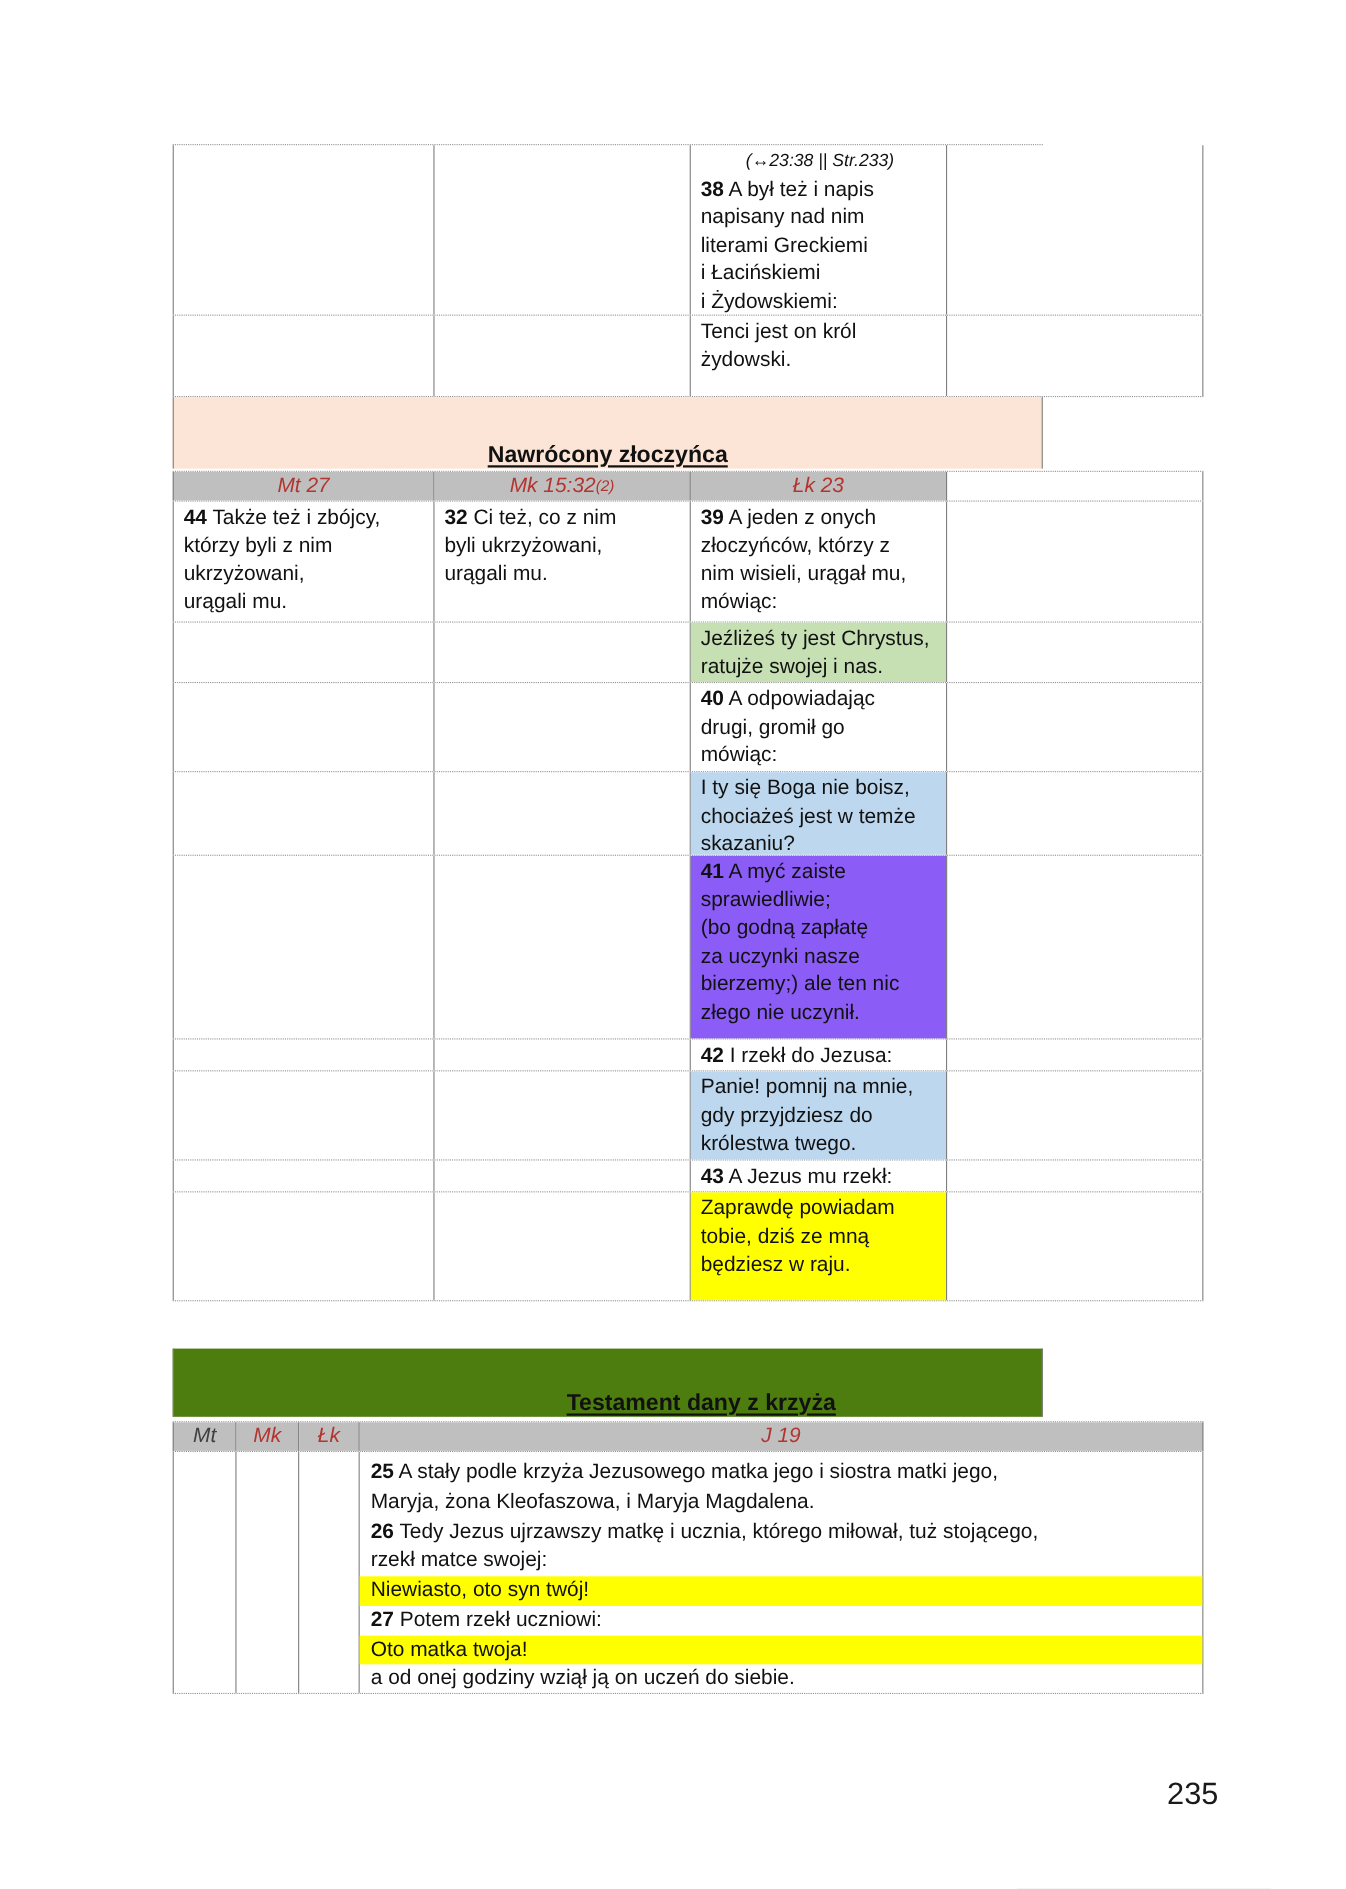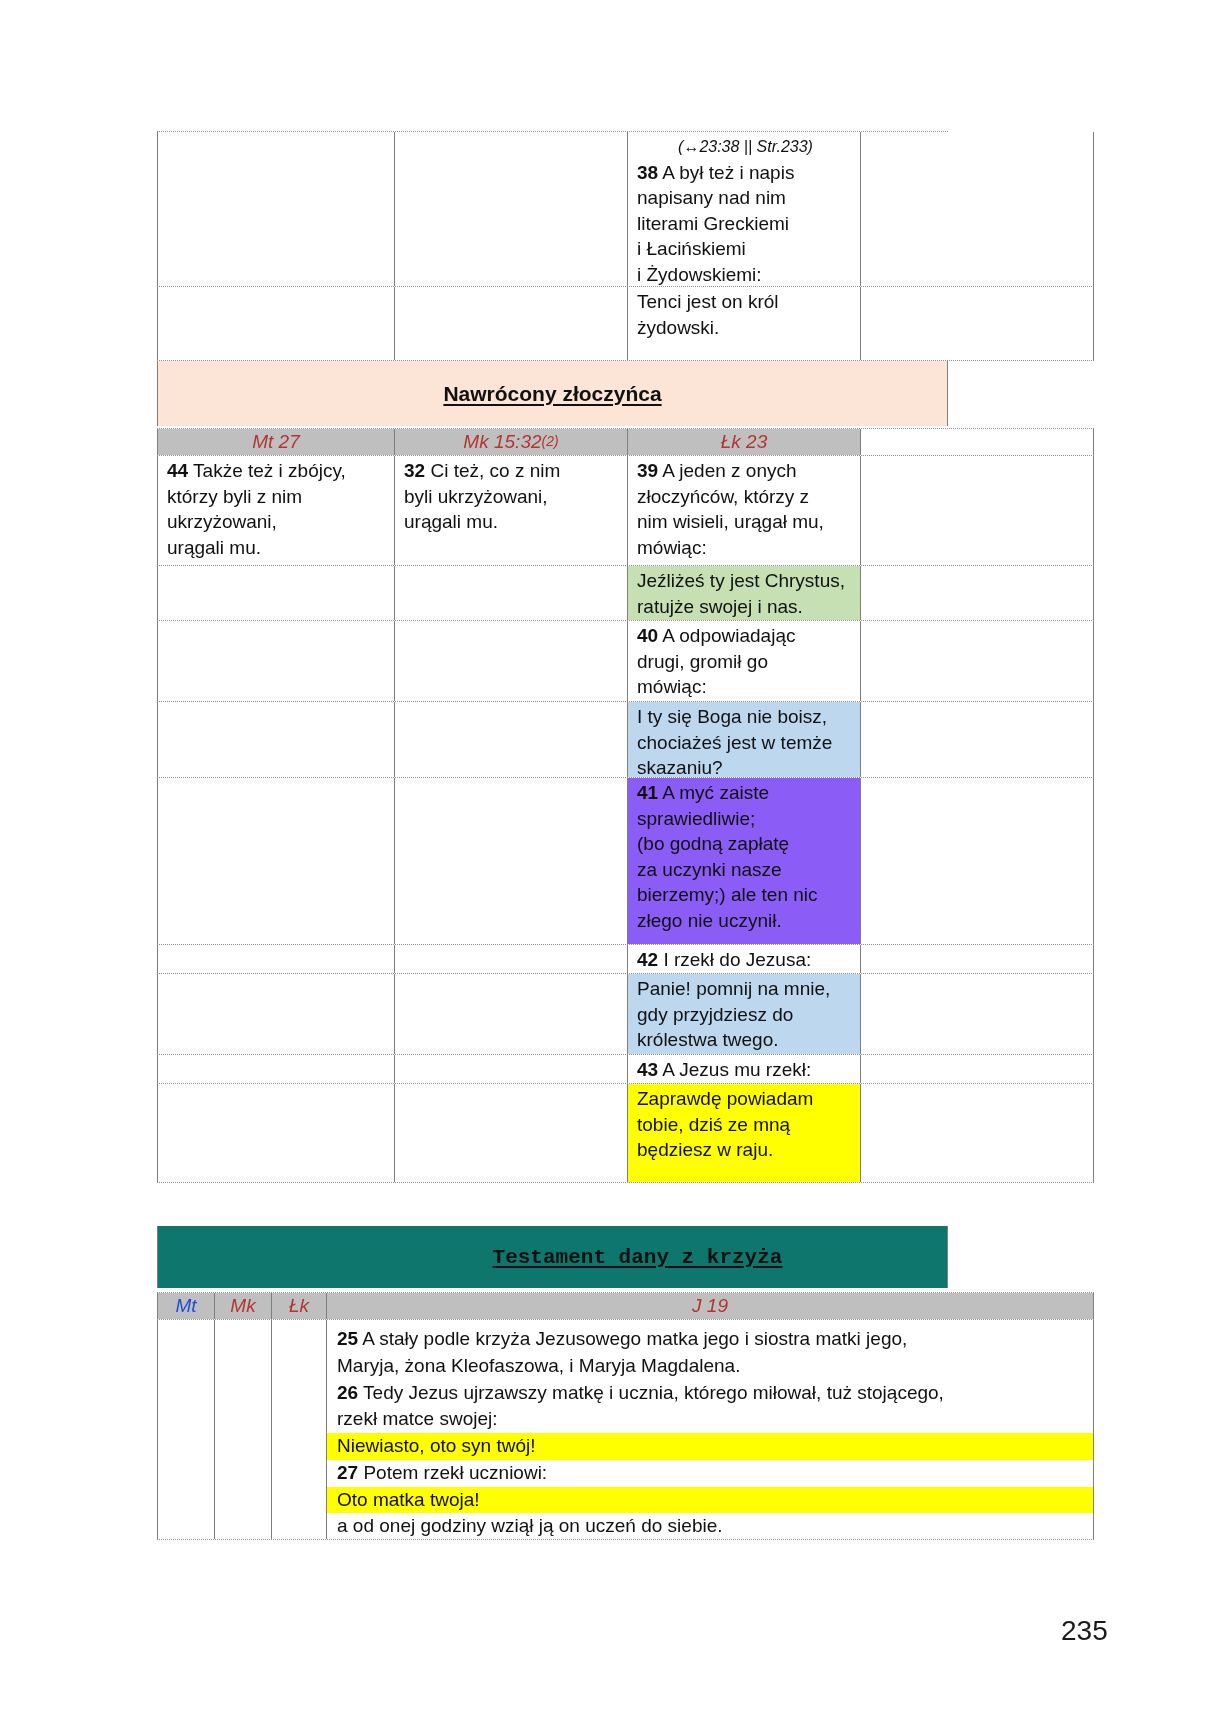--- a/index.html
+++ b/index.html
@@ -24,21 +24,21 @@
   .line { white-space:nowrap; }
   .line b { font-weight:bold; }
 
   
   .ttable { border-top:1px dotted #8f8f8f; }
   .ttr1 { height:155px; } .ttr2 { height:74px; }
   .ref { font-style:italic; font-size:16px; line-height:25.5px; text-align:center; white-space:nowrap; }
 
   
   .band {
-    height:65px; display:flex; align-items:center; justify-content:center;
+    height:65px; display:flex; align-items:flex-end; justify-content:center;
     border-left:1.5px solid #7f7f7f; border-right:1.5px solid #7f7f7f;
   }
   .band-title {
     font-size:21px; font-weight:600; text-decoration:underline;
     text-decoration-thickness:2px; text-underline-offset:3px; white-space:nowrap;
   }
   .band2 { height:62px; justify-content:flex-start; }
   .band2 .band-title-wrap { width:767px; margin-left:170px; text-align:center; }
 
   
@@ -214,29 +214,29 @@
       <div class="cell c3" style="background: rgb(255, 255, 0);">
           <div class="line">Zaprawdę powiadam</div>
           <div class="line">tobie, dziś ze mną</div>
           <div class="line">będziesz w raju.</div>
         </div>
       <div class="cell c4"></div>
     </div>
 
     <div class="gap43"></div>
 
-    <div class="band band2" style="background: #0f766e; font-family: Liberation Mono, monospace;">
+    <div class="band band2" style="background: #4d7c0f;">
       <div class="band-title-wrap">
         <span class="band-title">Testament dany z krzyża</span>
       </div>
     </div>
     <div class="gap4"></div>
 
     <div class="trow hrow h2">
-      <div class="cell m1 first hcell" style="background: rgb(191, 191, 191); color: #1d4ed8;">
+      <div class="cell m1 first hcell" style="background: rgb(191, 191, 191); color: #404040;">
         <span>Mt</span>
       </div>
       <div class="cell m2 hcell" style="background: rgb(191, 191, 191); color: rgb(178, 53, 48); align-items: center;">
         <span>Mk</span>
       </div>
       <div class="cell m3 hcell" style="background: rgb(191, 191, 191); color: rgb(178, 53, 48);">
         <span>Łk</span>
       </div>
       <div class="cell m4 hcell" style="background: rgb(191, 191, 191); color: rgb(178, 53, 48);">
         <span>J 19</span>

